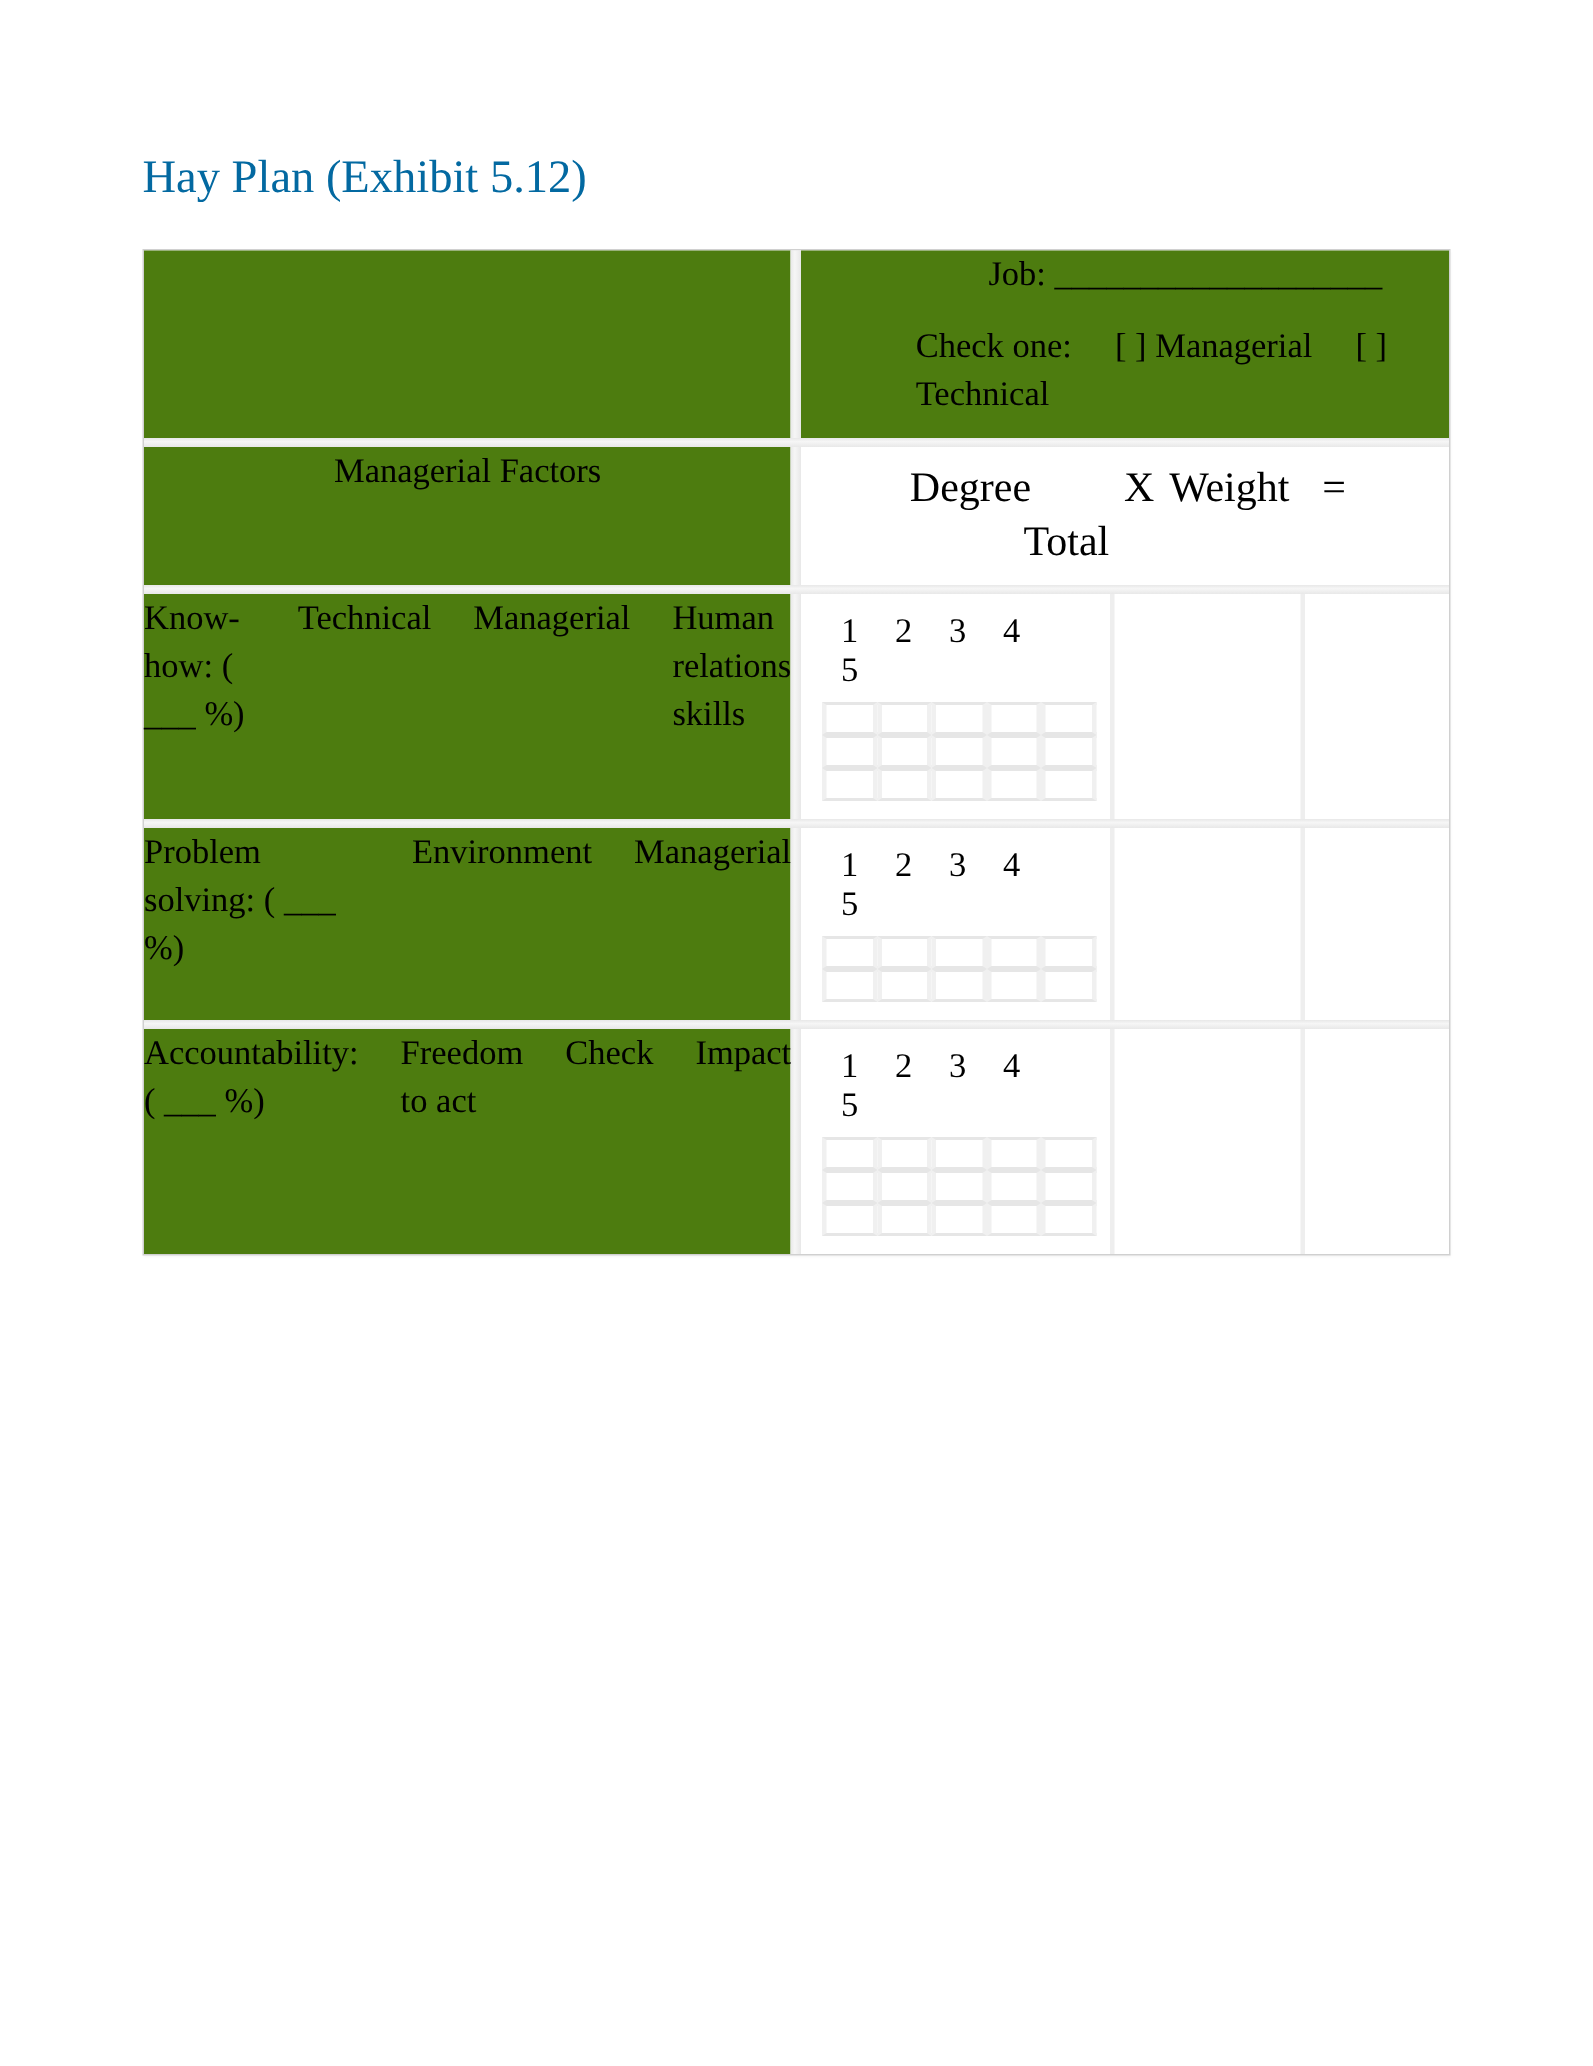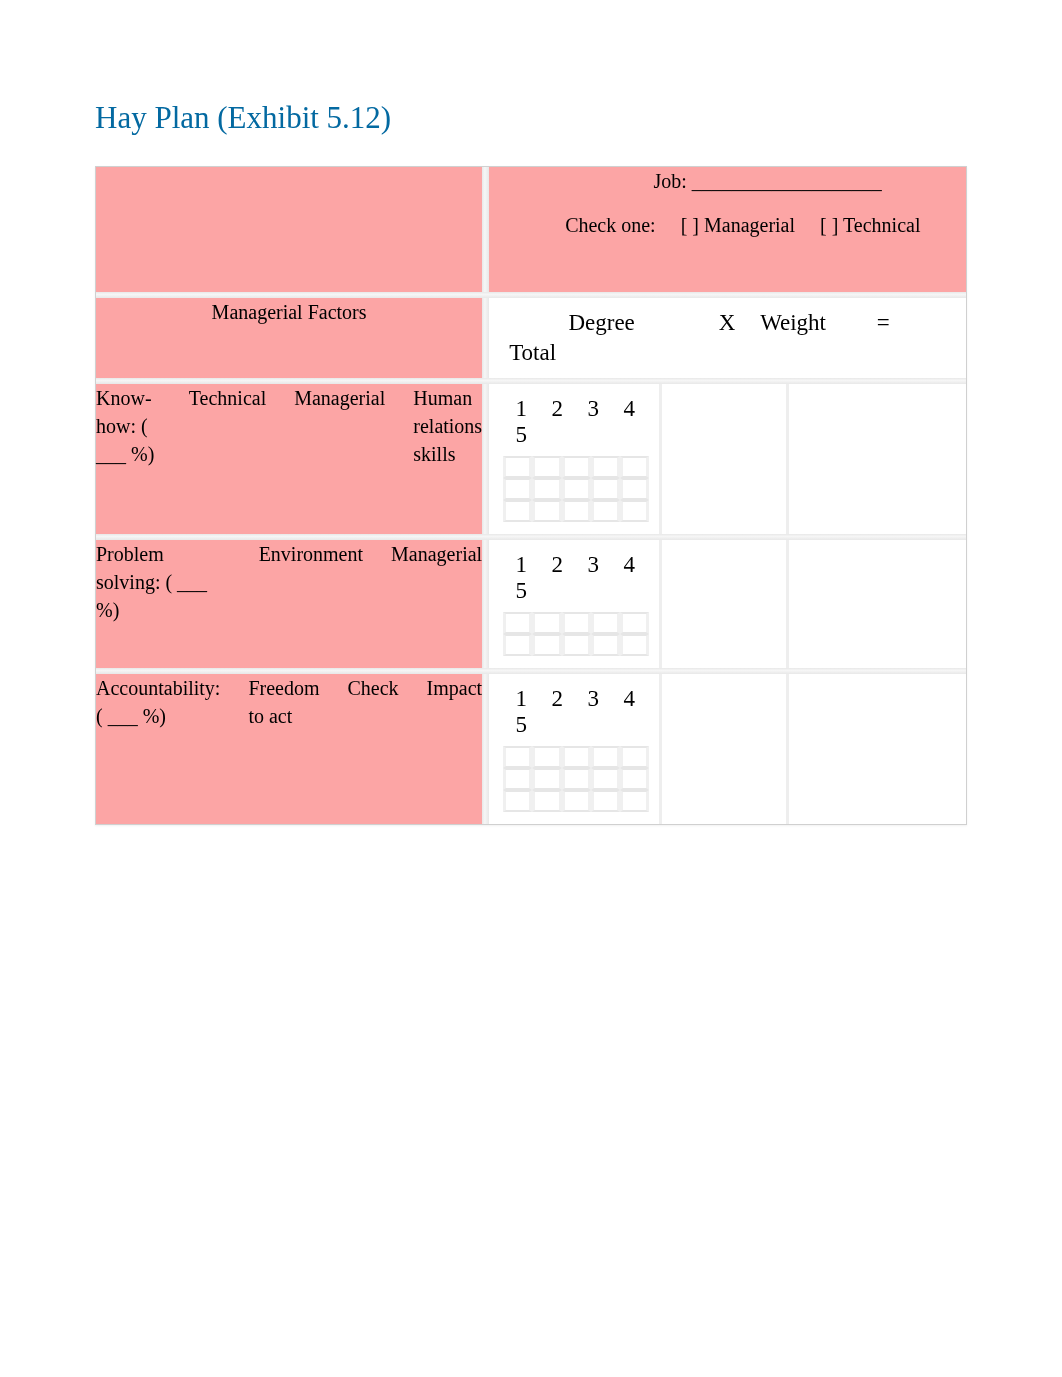--- a/index.html
+++ b/index.html
@@ -35,22 +35,22 @@
       box-shadow: 0 1px 2px rgba(0,0,0,0.06);
     }
     .col-left {
       width: 300px;
     }
     .col-right {
       width: auto;
     }
     .cell {
       padding: 12px 14px;
-      background: #fca5a5;
-      font-size: 20px;
+      background: #4d7c0f;
+      font-size: 23px;
       color: #000000;
       line-height: 1.4;
     }
     .divider-row {
       height: 6px;
       background: linear-gradient(to bottom, #e8e8e8, #f6f6f6 40%, #e8e8e8);
       padding: 0;
     }
     .vdiv {
       width: 7px;
@@ -89,21 +89,21 @@
     .factor-block-inner {
       display: flex;
       flex-direction: row;
       gap: 6px;
     }
     .right-flex {
       display: flex;
       align-items: stretch;
     }
     .right-degree {
-      width: 170px;
+      width: 206px;
       padding: 12px 10px 12px 14px;
     }
     .right-weight {
       width: 130px;
       border-left: 3px solid #eeeeee;
       border-right: 3px solid #eeeeee;
       padding: 12px 10px;
     }
     .right-total {
       flex: 1;
@@ -175,25 +175,25 @@
   <tr>
         <td colspan="3" class="divider-row"></td>
       </tr>
 
   <tr>
     <td class="col-left header2 cell center-txt">
       <span>Managerial Factors</span>
     </td>
     <td class="vdiv"></td>
     <td class="col-right header2">
-      <div class="row-header-right" style="font-size:23px;gap:13px;">
+      <div class="row-header-right" style="font-size:28px;">
         <div class="rh-degree">
           <div class="rh-total-wrap">
             <span>Degree</span>
-            <span style="text-align:left; margin-top:4px;">Total</span>
+            <span style="text-align:right; margin-top:4px;">Total</span>
           </div>
         </div>
         <div class="rh-x"><span>X</span></div>
         <div class="rh-weight"><span>Weight</span></div>
         <div class="rh-eq"><span>=</span></div>
       </div>
     </td>
   </tr>
   <tr>
         <td colspan="3" class="divider-row"></td>

